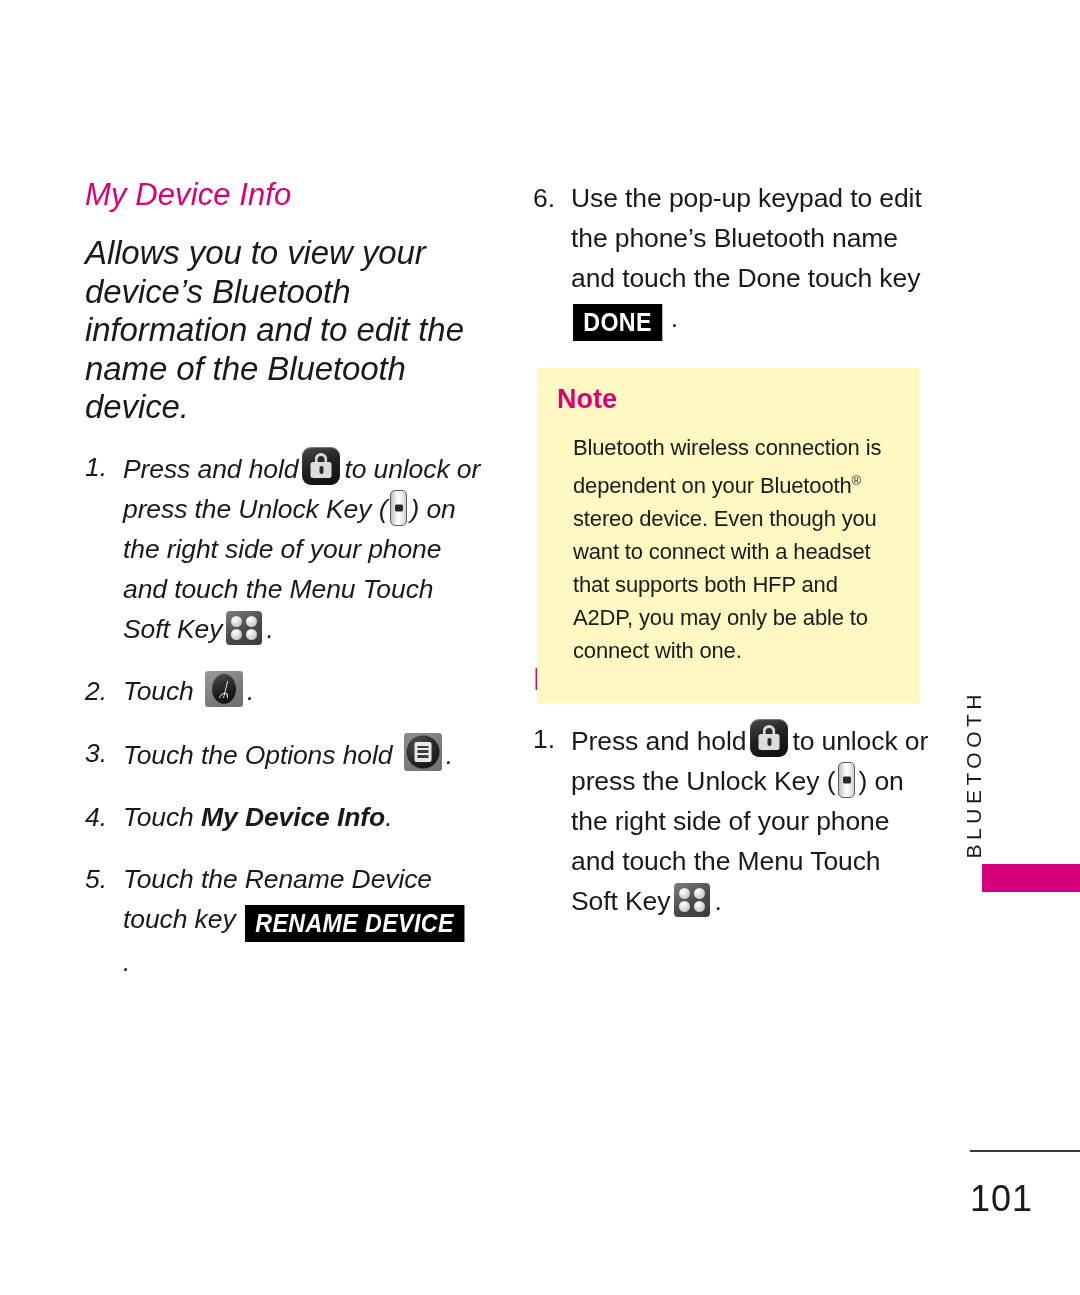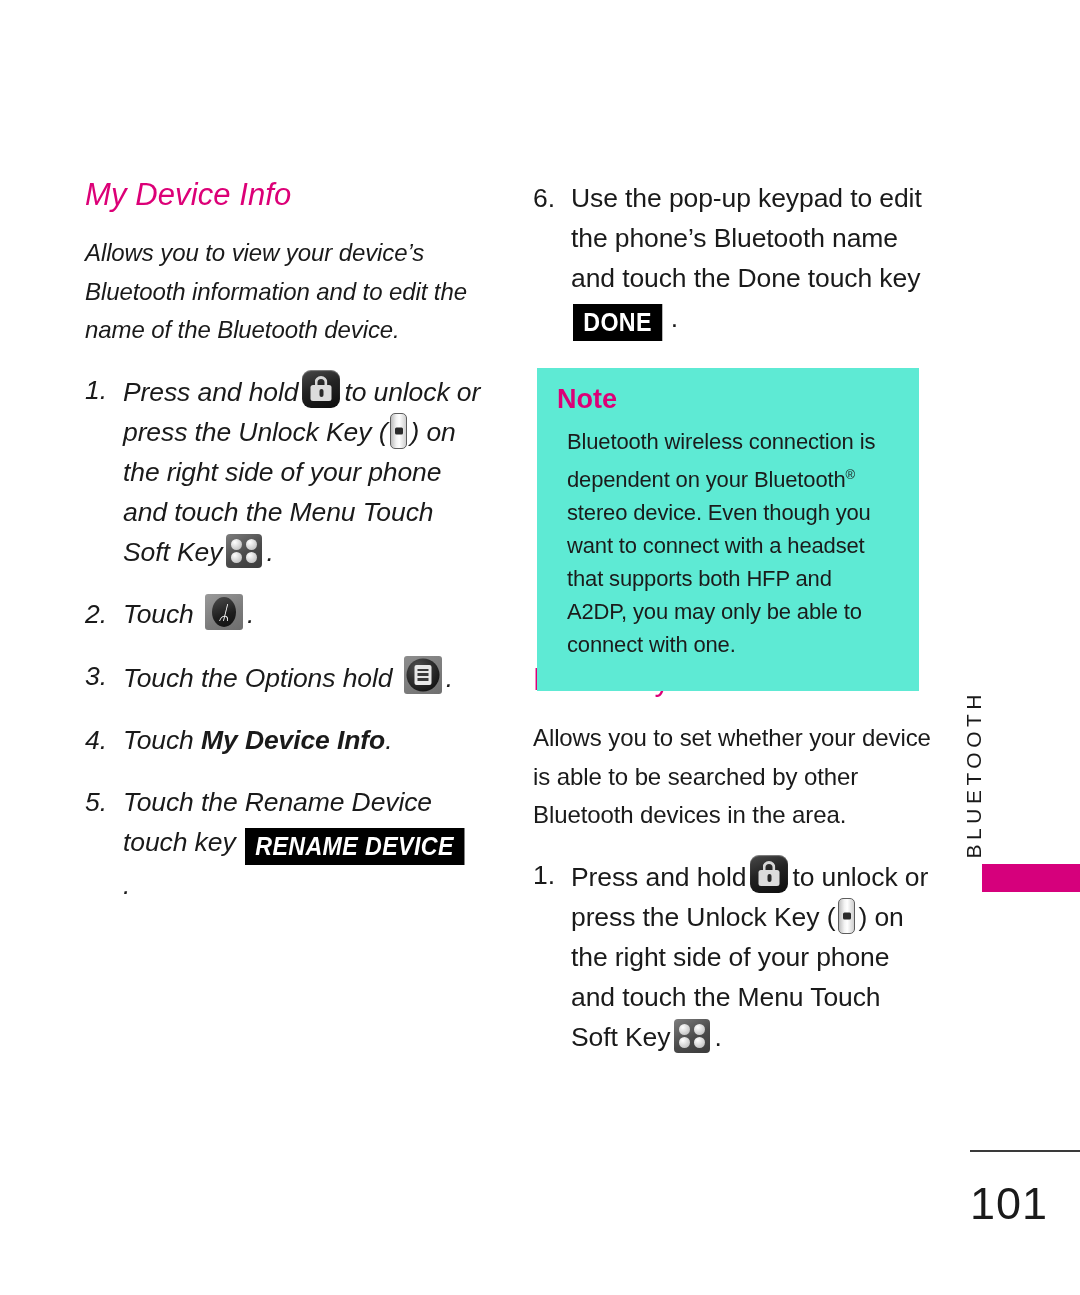--- a/index.html
+++ b/index.html
@@ -40,21 +40,21 @@
   .section-heading {
     color: #DC0077;
     font-size: 31px;
     font-weight: 400;
     letter-spacing: 0.1px;
     margin: 0 0 22px 0;
     line-height: 1.1;
   }
 
   .body-text {
-    font-size: 24px;
+    font-size: 33px;
     line-height: 38.5px;
     margin: 0 0 20px 0;
     letter-spacing: -0.1px;
   }
 
   
   .steps {
     margin: 0;
     padding: 0;
     list-style: none;
@@ -257,35 +257,35 @@
     transform: scaleX(0.93);
     transform-origin: left center;
   }
 
   
   .note-box {
     position: absolute;
     left: 537px;
     top: 368px;
     width: 382px;
-    background: #5eead4;
+    background: #fef9c3;
     padding: 16px 20px 20px 20px;
     box-sizing: border-box;
   }
   .note-title {
     color: #DC0077;
     font-size: 27px;
     font-weight: 700;
     margin: 0 0 6px 0;
     line-height: 1.15;
   }
   .note-body {
     font-size: 22px;
     line-height: 33px;
-    margin: 10px;
+    margin: 16px;
     letter-spacing: -0.15px;
     color: #1b1b1b;
   }
   .note-body sup {
     font-size: 13px;
     vertical-align: super;
   }
 
   
   .side-tab-label {
@@ -317,21 +317,21 @@
     left: 970px;
     top: 1150px;
     width: 110px;
     height: 2px;
     background: #3a3a3a;
   }
   .page-number {
     position: absolute;
     left: 970px;
     top: 1178px;
-    font-size: 45px;
+    font-size: 36px;
     letter-spacing: 1px;
     color: #1a1a1a;
   }
 </style>
 </head>
 <body>
 
 <div class="page">
 
   <div class="col-left">
@@ -374,21 +374,20 @@
     <ul class="steps">
       <li class="step">
         <span class="num">6.</span><span>Use the pop-up keypad to edit the phone’s Bluetooth name and touch the Done touch key</span>&nbsp;<span class="touchkey">DONE</span><span>.</span>
       </li>
     </ul>
 
     <div style="height: 300px;"></div>
 
     <h2 class="section-heading">Discovery Mode</h2>
 
-    <p class="body-text">Allows you to set whether your device is able to be searched by other Bluetooth devices in the area.</p>
 
     <ul class="steps">
       <li class="step">
         <span class="num">1.</span><span>Press and hold</span><span class="icon ico-lock"><span class="shackle"></span><span class="body"></span></span><span>to unlock or press the Unlock Key (</span><span class="icon ico-sidekey"></span><span>) on the right side of your phone and touch the Menu Touch Soft Key</span><span class="icon ico-menukey"><i></i><i></i><i></i><i></i></span><span>.</span>
       </li>
     </ul>
   </div>
 
   <div class="note-box">
     <div class="note-title">Note</div>

